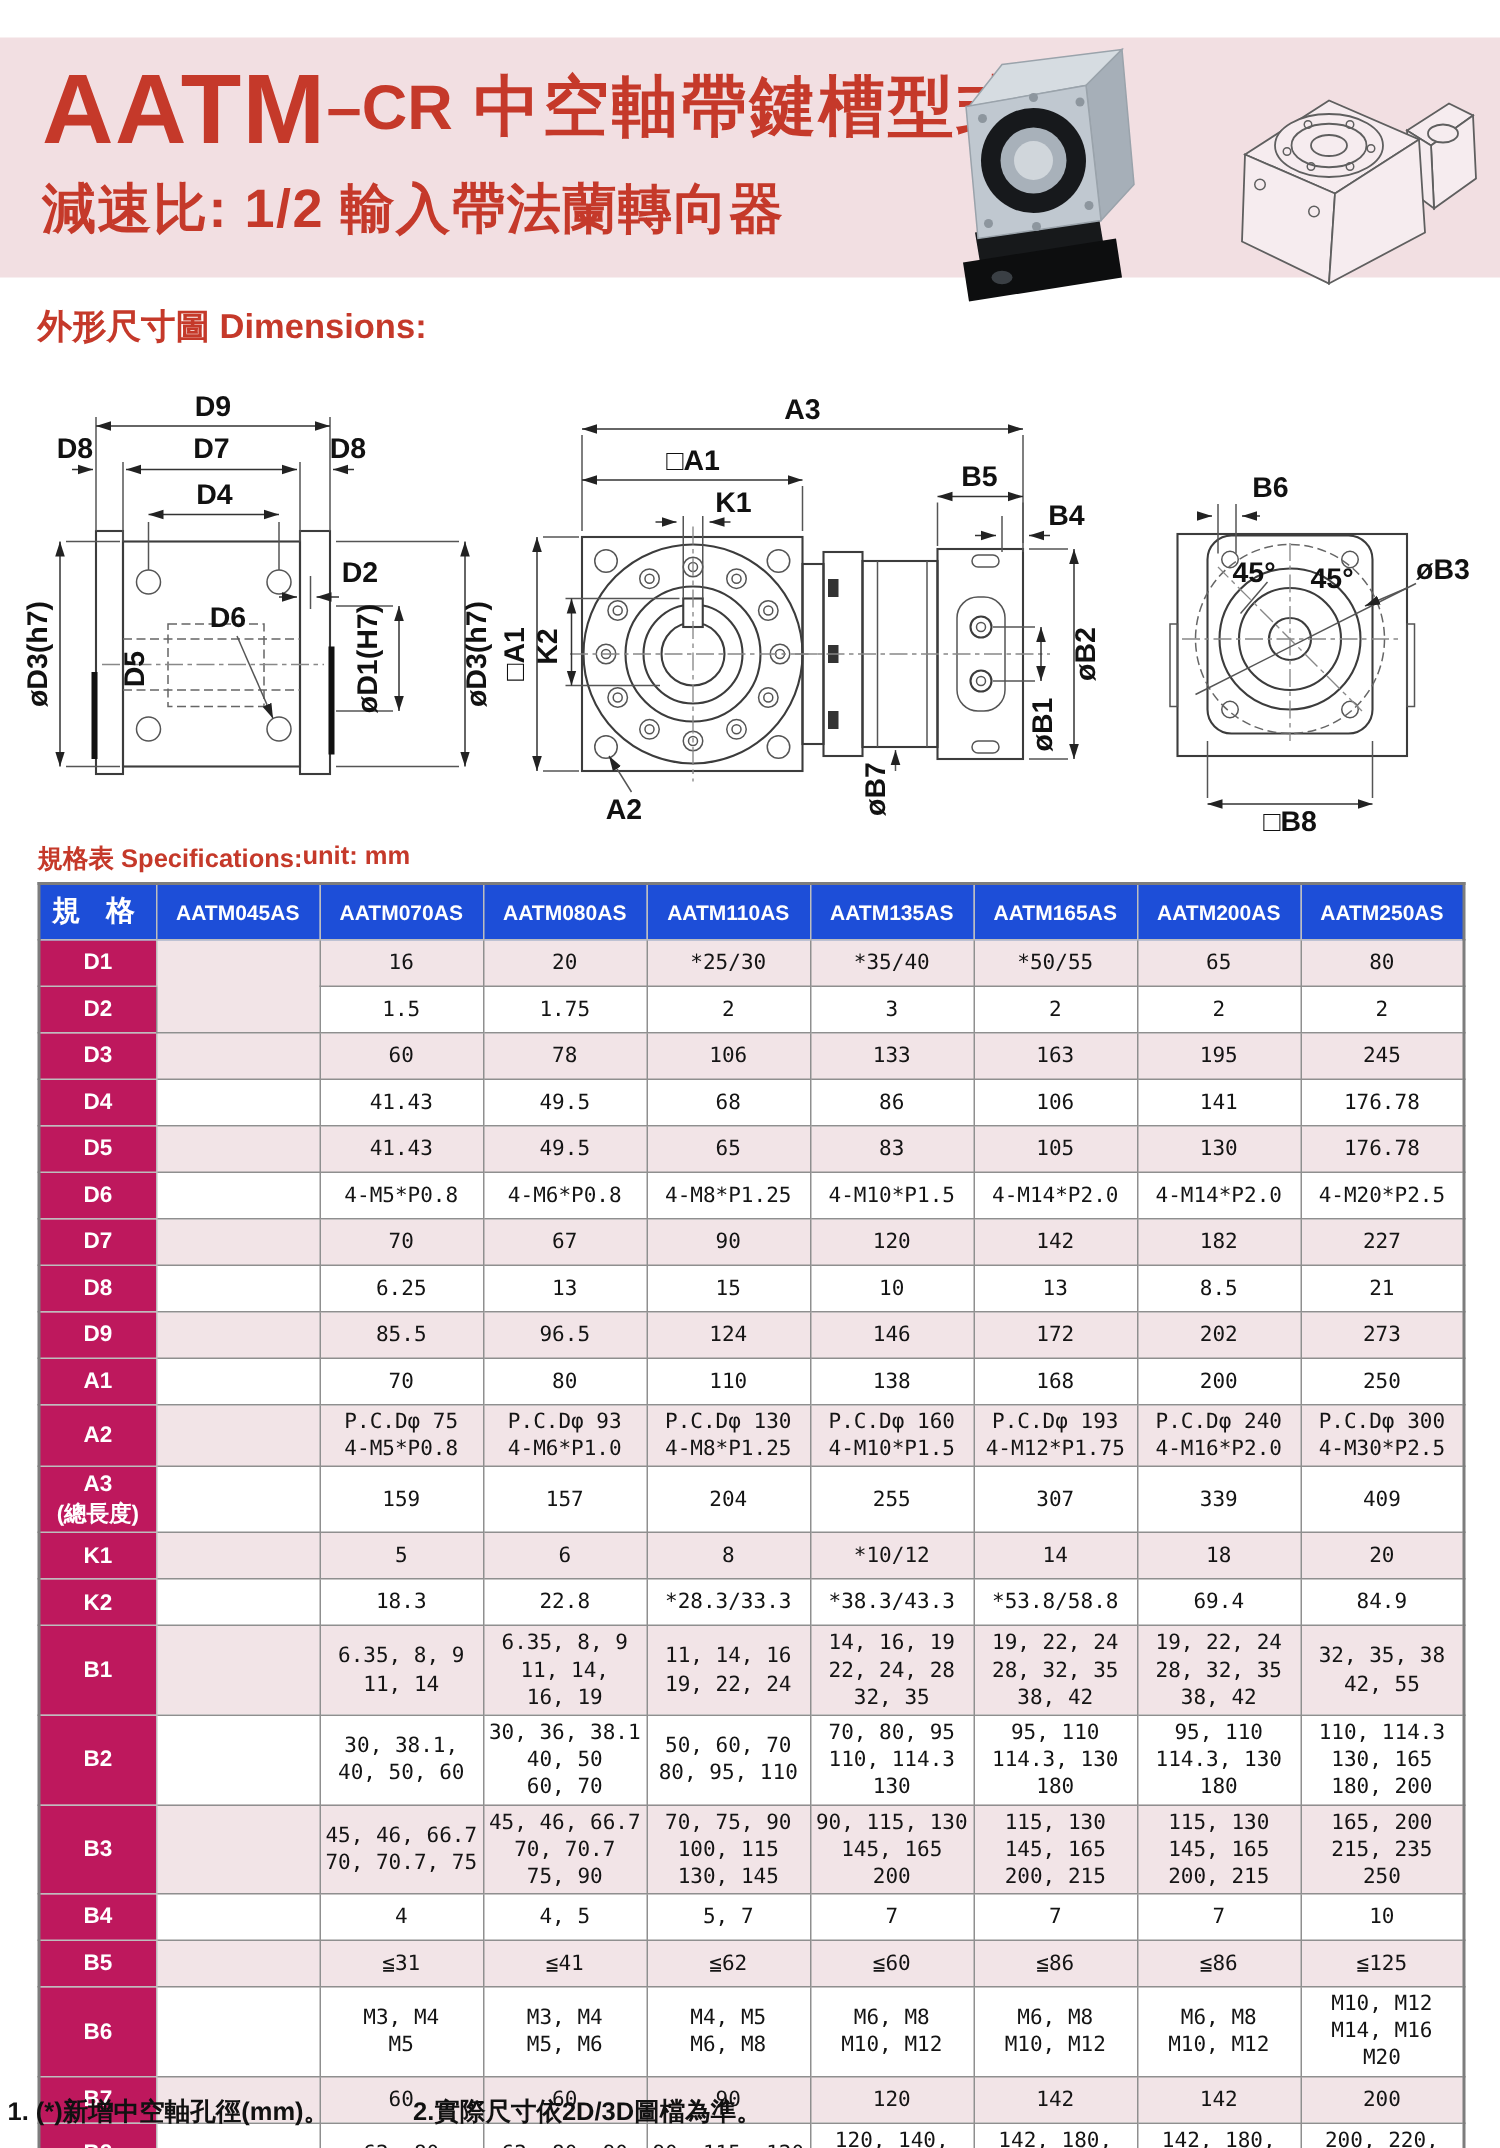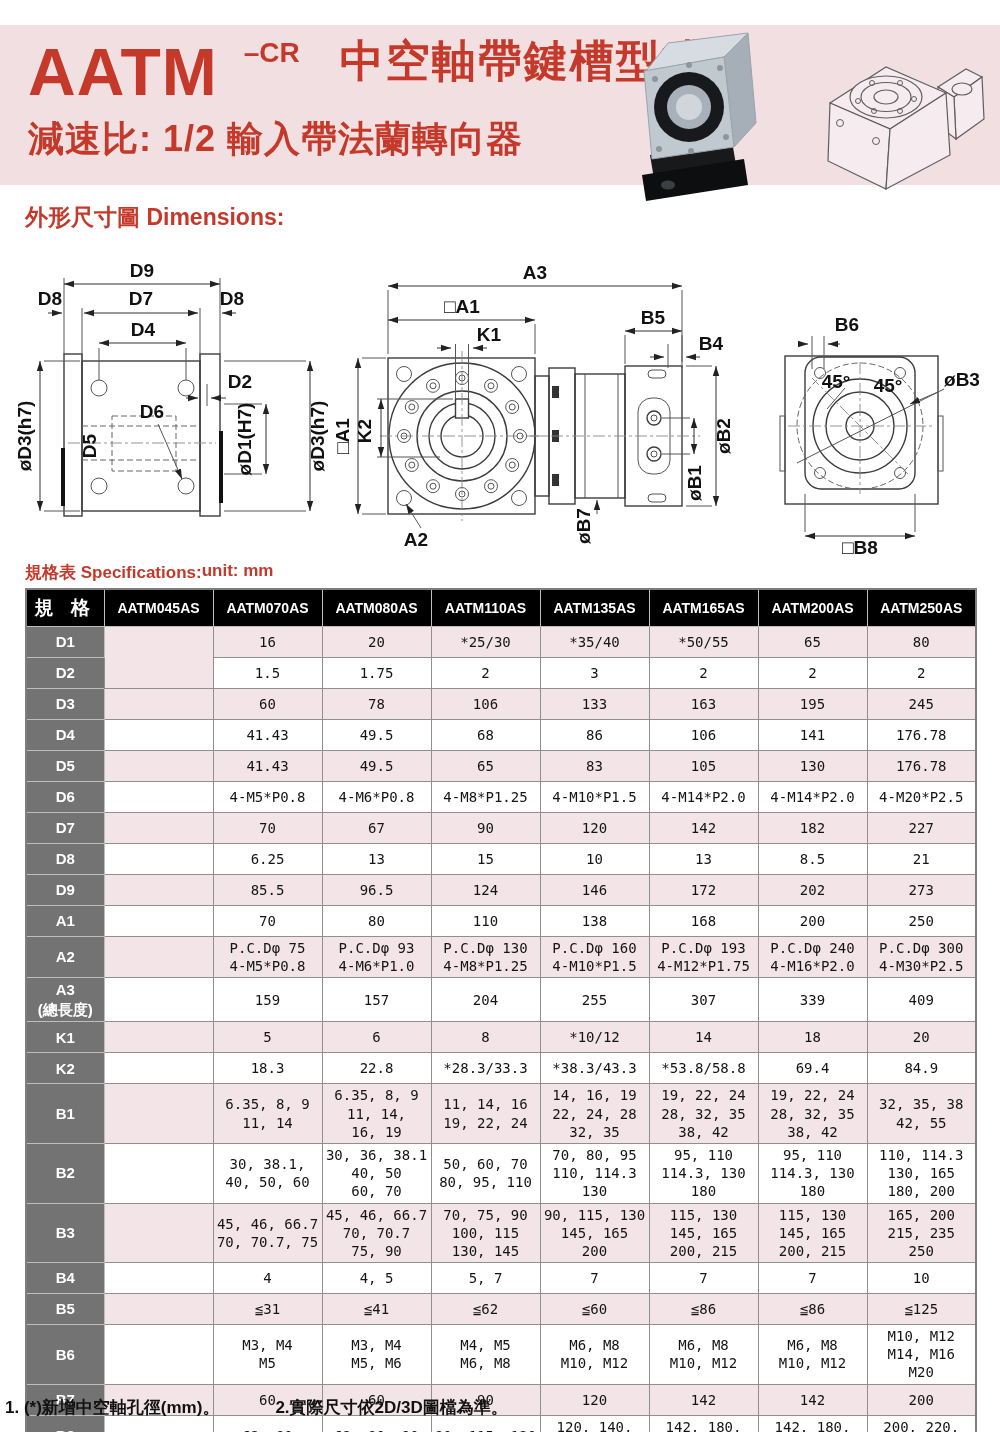--- a/index.html
+++ b/index.html
@@ -1,23 +1,23 @@
 <!DOCTYPE html>
 <html><head>
 <meta charset="utf-8">
 <style>
   html,body{margin:0;padding:0;}
   body{width:1000px;height:1432px;position:relative;overflow:hidden;background:#fff;
        font-family:"Liberation Sans",sans-serif;}
   
   .banner{position:absolute;top:25px;left:0;width:1000px;height:160px;background:#f2dfe2;}
   .banner-text{position:absolute;left:28px;top:14px;color:#c5392a;}
-  .title1{display:flex;align-items:flex-start;font-weight:bold;line-height:1;gap:26px;}
+  .title1{display:flex;align-items:center;font-weight:bold;line-height:1;}
   .t-model{font-size:66px;letter-spacing:1px;}
-  .t-suffix{font-size:28px;}
+  .t-suffix{font-size:42px;}
   .t-cn{font-size:44px;margin-left:14px;letter-spacing:2px;}
   .title2{font-size:36px;font-weight:bold;margin-top:10px;letter-spacing:1px;}
   .banner-art{position:absolute;right:4px;top:2px;display:flex;gap:4px;align-items:flex-start;}
   
   .dim-title{position:absolute;top:202px;left:25px;color:#c5392a;font-size:23px;font-weight:bold;text-align:center;}
   .spec-row{position:absolute;top:561px;left:25px;width:950px;display:flex;
             color:#c5392a;font-size:17px;font-weight:bold;}
   
   .drawings{position:absolute;top:236px;left:0;}
   .oline{fill:none;stroke:#3c3c3c;stroke-width:1.4;}
@@ -25,24 +25,24 @@
   .dim{fill:none;stroke:#333;stroke-width:1;}
   .dash{fill:none;stroke:#666;stroke-width:1;stroke-dasharray:6 3;}
   .cdash{fill:none;stroke:#888;stroke-width:0.9;stroke-dasharray:12 3 3 3;}
   .dlabel{font:bold 19px "Liberation Sans",sans-serif;fill:#111;}
   
   table.spec{position:absolute;top:588px;left:25px;width:950px;border-collapse:collapse;
         table-layout:fixed;border:2px solid #7d7d7d;
         font-family:"DejaVu Sans Mono","Liberation Sans",monospace;}
   table.spec th,table.spec td{border:1px solid #8f8f8f;text-align:center;vertical-align:middle;
         padding:2px 1px;font-size:14px;line-height:1.3;white-space:pre-line;}
-  table.spec thead th{background:#000000;color:#fff;height:32px;font-size:14px;
+  table.spec thead th{background:#1d4ed8;color:#fff;height:32px;font-size:14px;
         font-family:"Liberation Sans",sans-serif;font-weight:bold;border-color:#bdbdbd;}
   table.spec thead th.corner{font-size:19px;letter-spacing:6px;}
-  table.spec tbody th{background:#737373;color:#fff;font-weight:bold;font-size:15px;
+  table.spec tbody th{background:#be185d;color:#fff;font-weight:bold;font-size:15px;
         font-family:"Liberation Sans",sans-serif;border-color:#bdbdbd;}
   tr.pink td{background:#f2e4e7;}
   tr.white td{background:#ffffff;}
   table.spec td{height:26px;color:#141414;}
   
   .notes{position:absolute;top:1396px;left:5px;width:992px;display:flex;gap:56px;
          font-size:17px;font-weight:bold;color:#111;white-space:nowrap;}
 </style>
 </head>
 <body>

